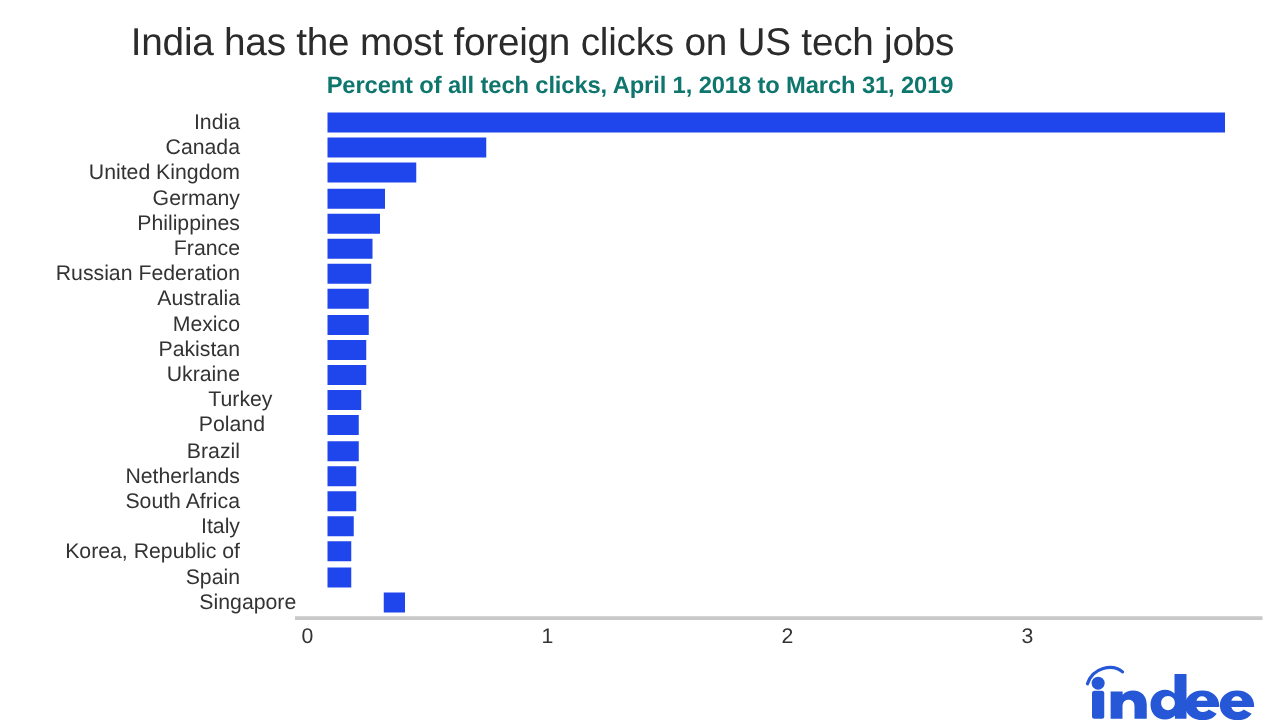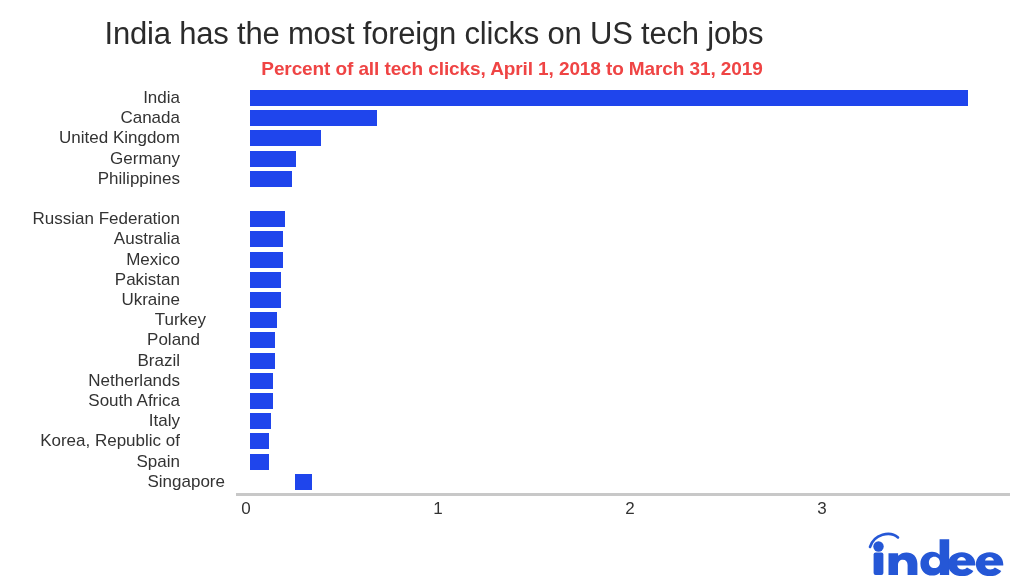--- a/index.html
+++ b/index.html
@@ -37,38 +37,38 @@
     white-space: nowrap;
   }
   #chart-subtitle {
     position: absolute;
     left: 0;
     top: 58px;
     width: 1024px;
     text-align: center;
     font-size: 19px;
     font-weight: 700;
-    color: #ef4444;
+    color: #0f766e;
     line-height: 22px;
     letter-spacing: -0.1px;
     white-space: nowrap;
   }
 
   
   #plot-area {
     position: absolute;
     left: 0;
     top: 88px;
     width: 1024px;
     height: 410px;
   }
 
   .cat-row {
     position: absolute;
-    left: 4px;
+    left: 16px;
     width: 994px;
     height: 20.2px;
   }
 
   .cat-label {
     position: absolute;
     right: 818px;            
     top: 0;
     width: 300px;
     text-align: right;
@@ -138,20 +138,24 @@
         <div class="bar" title="United Kingdom: 0.37" style="width: 71.04px; background: rgb(31, 69, 236);"></div>
       </div>
       <div class="cat-row" style="top: 60.6px;">
         <div class="cat-label">Germany</div>
         <div class="bar" title="Germany: 0.24" style="width: 46.08px; background: rgb(31, 69, 236);"></div>
       </div>
       <div class="cat-row" style="top: 80.8px;">
         <div class="cat-label">Philippines</div>
         <div class="bar" title="Philippines: 0.22" style="width: 42.24px; background: rgb(31, 69, 236);"></div>
       </div>
+      <div class="cat-row" style="top: 101px;">
+        <div class="cat-label">France</div>
+        <div class="bar" title="France: 0.19" style="width: 36.48px; background: rgb(31, 69, 236);"></div>
+      </div>
       <div class="cat-row" style="top: 121.2px;">
         <div class="cat-label">Russian Federation</div>
         <div class="bar" title="Russian Federation: 0.18" style="width: 34.56px; background: rgb(31, 69, 236);"></div>
       </div>
       <div class="cat-row" style="top: 141.4px;">
         <div class="cat-label">Australia</div>
         <div class="bar" title="Australia: 0.17" style="width: 32.64px; background: rgb(31, 69, 236);"></div>
       </div>
       <div class="cat-row" style="top: 161.6px;">
         <div class="cat-label">Mexico</div>

